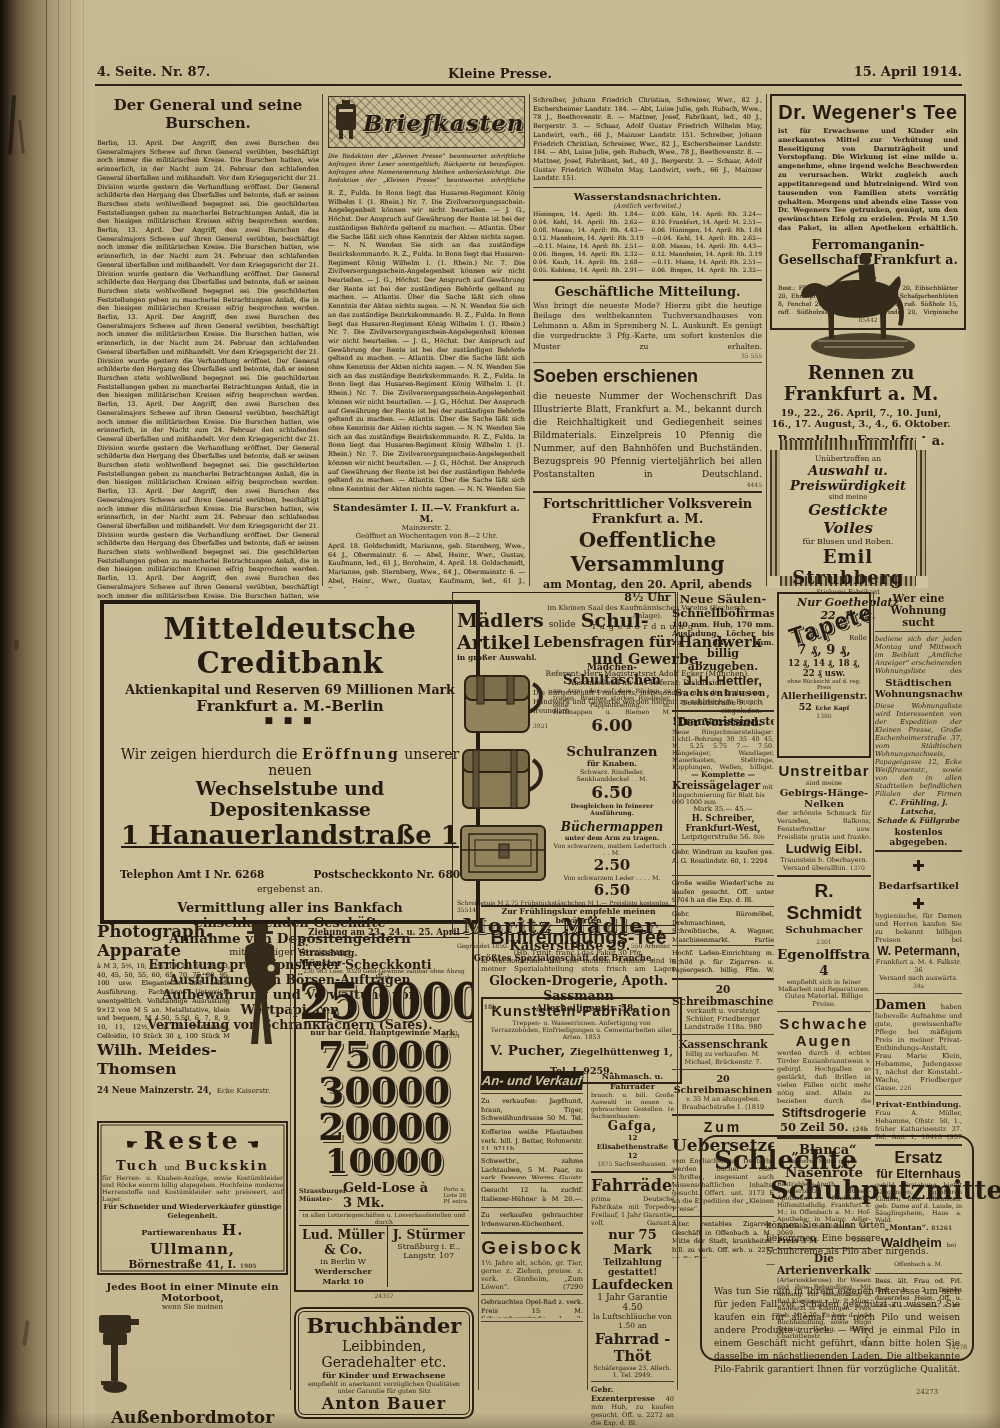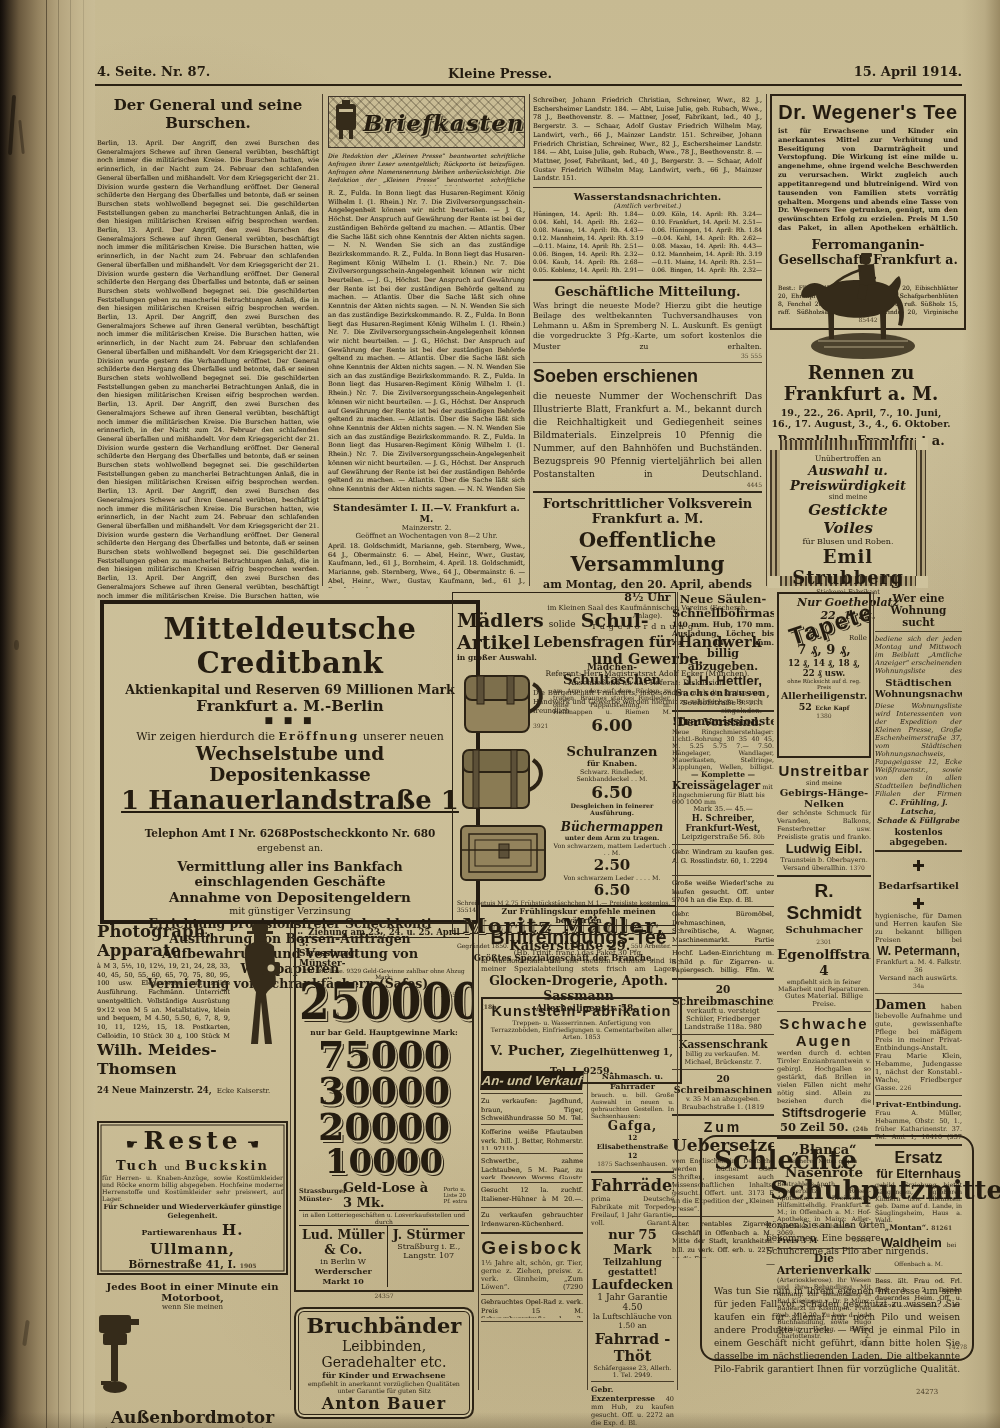--- a/index.html
+++ b/index.html
@@ -170,24 +170,24 @@
     <div style="position:absolute;width:12px;height:12px;background:#cec29c;right:-2px;top:-2px"></div>
     <div style="position:absolute;width:12px;height:12px;background:#cec29c;left:-2px;bottom:-2px"></div>
     <div style="position:absolute;width:12px;height:12px;background:#cec29c;right:-2px;bottom:-2px"></div>
   </div>
 
   <div class="abs" style="left:100px;top:600px;width:340px;height:300px;border:4px solid #241c12;padding:8px 16px;text-align:center">
     <div class="b" style="font-size:29px;letter-spacing:.5px">Mitteldeutsche Creditbank</div>
     <div class="b" style="font-size:12.5px;margin-top:2px">Aktienkapital und Reserven 69 Millionen Mark</div>
     <div class="b" style="font-size:15px">Frankfurt a. M.-Berlin</div>
     <div style="font-size:9px;letter-spacing:4px">■  ■  ■</div>
-    <div style="font-size:11px;margin-top:5px"><span>Wir zeigen hierdurch die </span><span class="b" style="letter-spacing:2px">Eröffnung</span><span> unserer neuen</span></div>
+    <div style="font-size:14px;margin-top:21px"><span>Wir zeigen hierdurch die </span><span class="b" style="letter-spacing:2px">Eröffnung</span><span> unserer neuen</span></div>
     <div class="b" style="font-size:18.5px">Wechselstube und Depositenkasse</div>
     <div class="b" style="font-size:26px;text-decoration:underline">1 Hanauerlandstraße 1</div>
-    <div style="display:flex;justify-content:center;margin-top:12px">
+    <div style="display:flex;justify-content:space-between;margin-top:18px">
       <span class="b" style="font-size:10.5px">Telephon Amt I Nr. 6268</span>
       <span class="b" style="font-size:10.5px">Postscheckkonto Nr. 680</span>
     </div>
     <div style="font-size:9.5px;margin:3px 0 6px">ergebenst an.</div>
     <div class="b" style="font-size:13px">Vermittlung aller ins Bankfach einschlagenden Geschäfte</div>
     <div class="b" style="font-size:13.5px">Annahme von Depositengeldern</div>
     <div style="font-size:9.5px">mit günstiger Verzinsung</div>
     <div class="b" style="font-size:12.5px">Errichtung provisionsfreier Scheckkonti</div>
     <div class="b" style="font-size:12.5px">Ausführung von Börsen-Aufträgen</div>
     <div class="b" style="font-size:13px">Aufbewahrung und Verwaltung von Wertpapieren</div>

